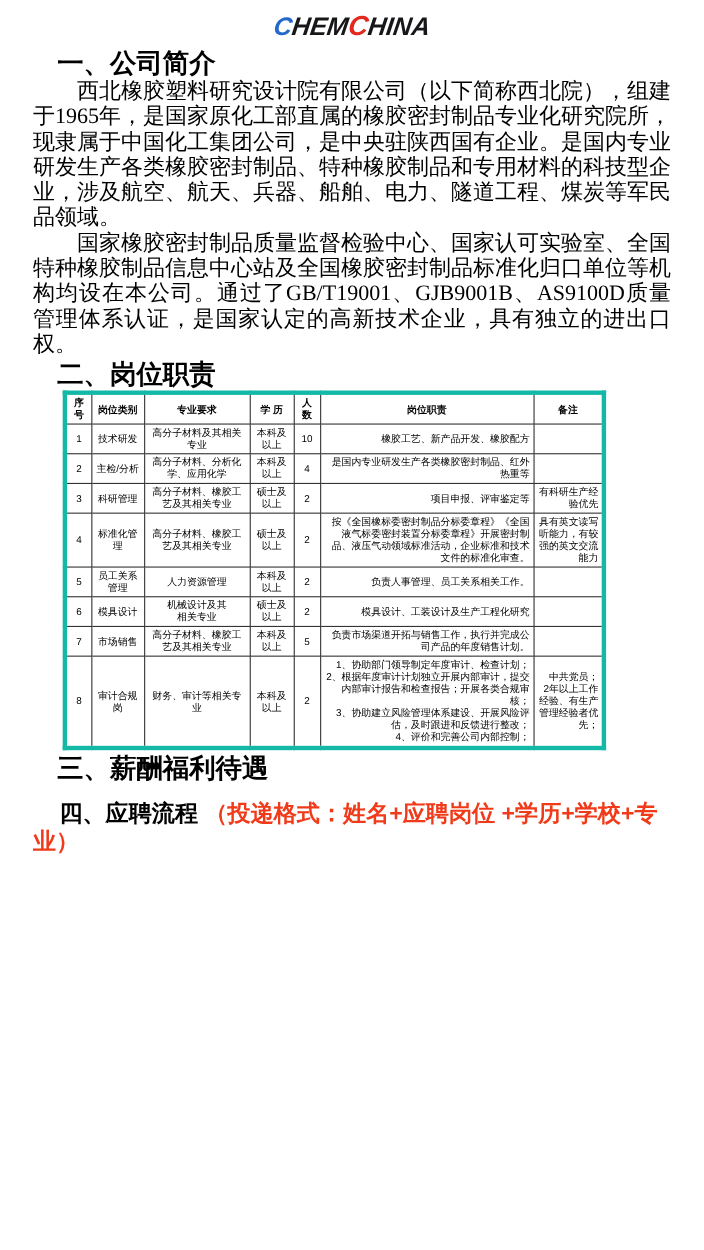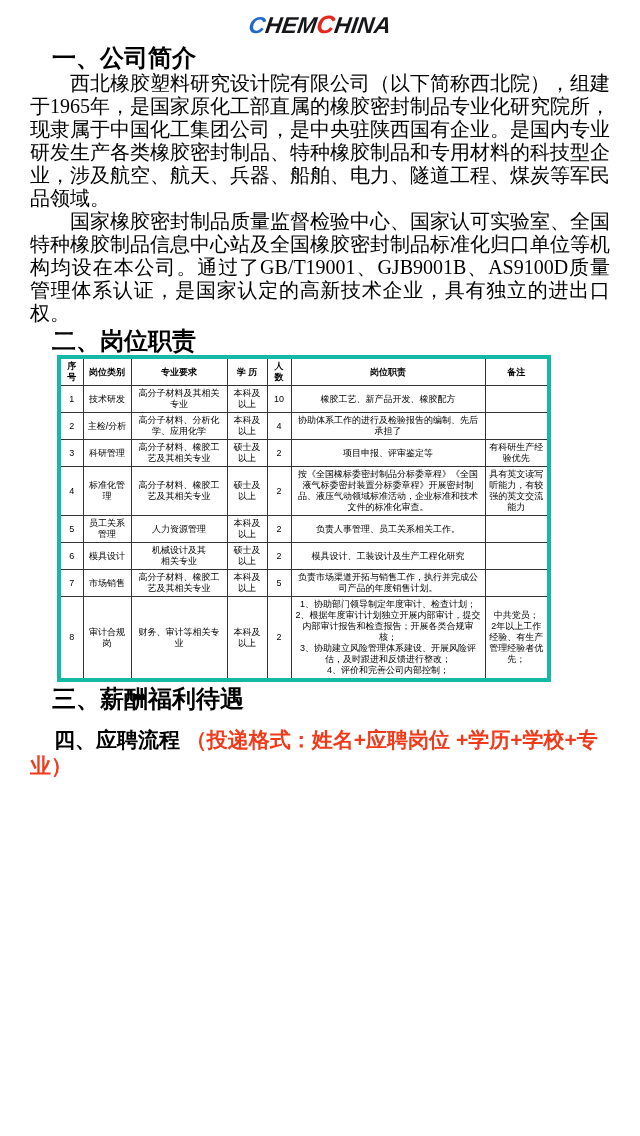--- a/index.html
+++ b/index.html
@@ -28,21 +28,21 @@
 
   
   .table-wrap { margin:2px 0 4px 27px; }
   table.recruit { border-collapse:collapse; table-layout:fixed; width:490px;
                   font-family:"Liberation Sans", sans-serif; font-size:9px; line-height:11px;
                   border:4px solid #14b8a6; }
   table.recruit th, table.recruit td { border:1px solid #333; padding:2px 3px; vertical-align:middle;
                   word-break:break-all; white-space:pre-line; }
   table.recruit th { font-weight:bold; text-align:center; height:22px; }
   table.recruit td.tc { text-align:center; }
-  table.recruit td.tl { text-align:center; }
+  table.recruit td.tl { text-align:right; }
 
   
   .benefits p { margin:0; }
 
   
   p.sec4 { font-family:"Liberation Sans", sans-serif; font-weight:bold; font-size:21px;
            line-height:26px; margin:16px 0 4px 0; text-indent:24px; }
   .sec4 .red { color:var(--accent); }
 </style>
 </head>
@@ -90,21 +90,21 @@
             <td class="tc">10</td>
             <td class="tl">橡胶工艺、新产品开发、橡胶配方</td>
             <td class="tl"></td>
           </tr>
           <tr>
             <td class="tc">2</td>
             <td class="tc">主检/分析</td>
             <td class="tc">高分子材料、分析化学、应用化学</td>
             <td class="tc">本科及以上</td>
             <td class="tc">4</td>
-            <td class="tl">协助体系工作的进行及检验报告的编制、先后承担了</td>
+            <td class="tl">是国内专业研发生产各类橡胶密封制品、红外热重等</td>
             <td class="tl"></td>
           </tr>
           <tr>
             <td class="tc">3</td>
             <td class="tc">科研管理</td>
             <td class="tc">高分子材料、橡胶工艺及其相关专业</td>
             <td class="tc">硕士及以上</td>
             <td class="tc">2</td>
             <td class="tl">项目申报、评审鉴定等</td>
             <td class="tl">有科研生产经验优先</td>

